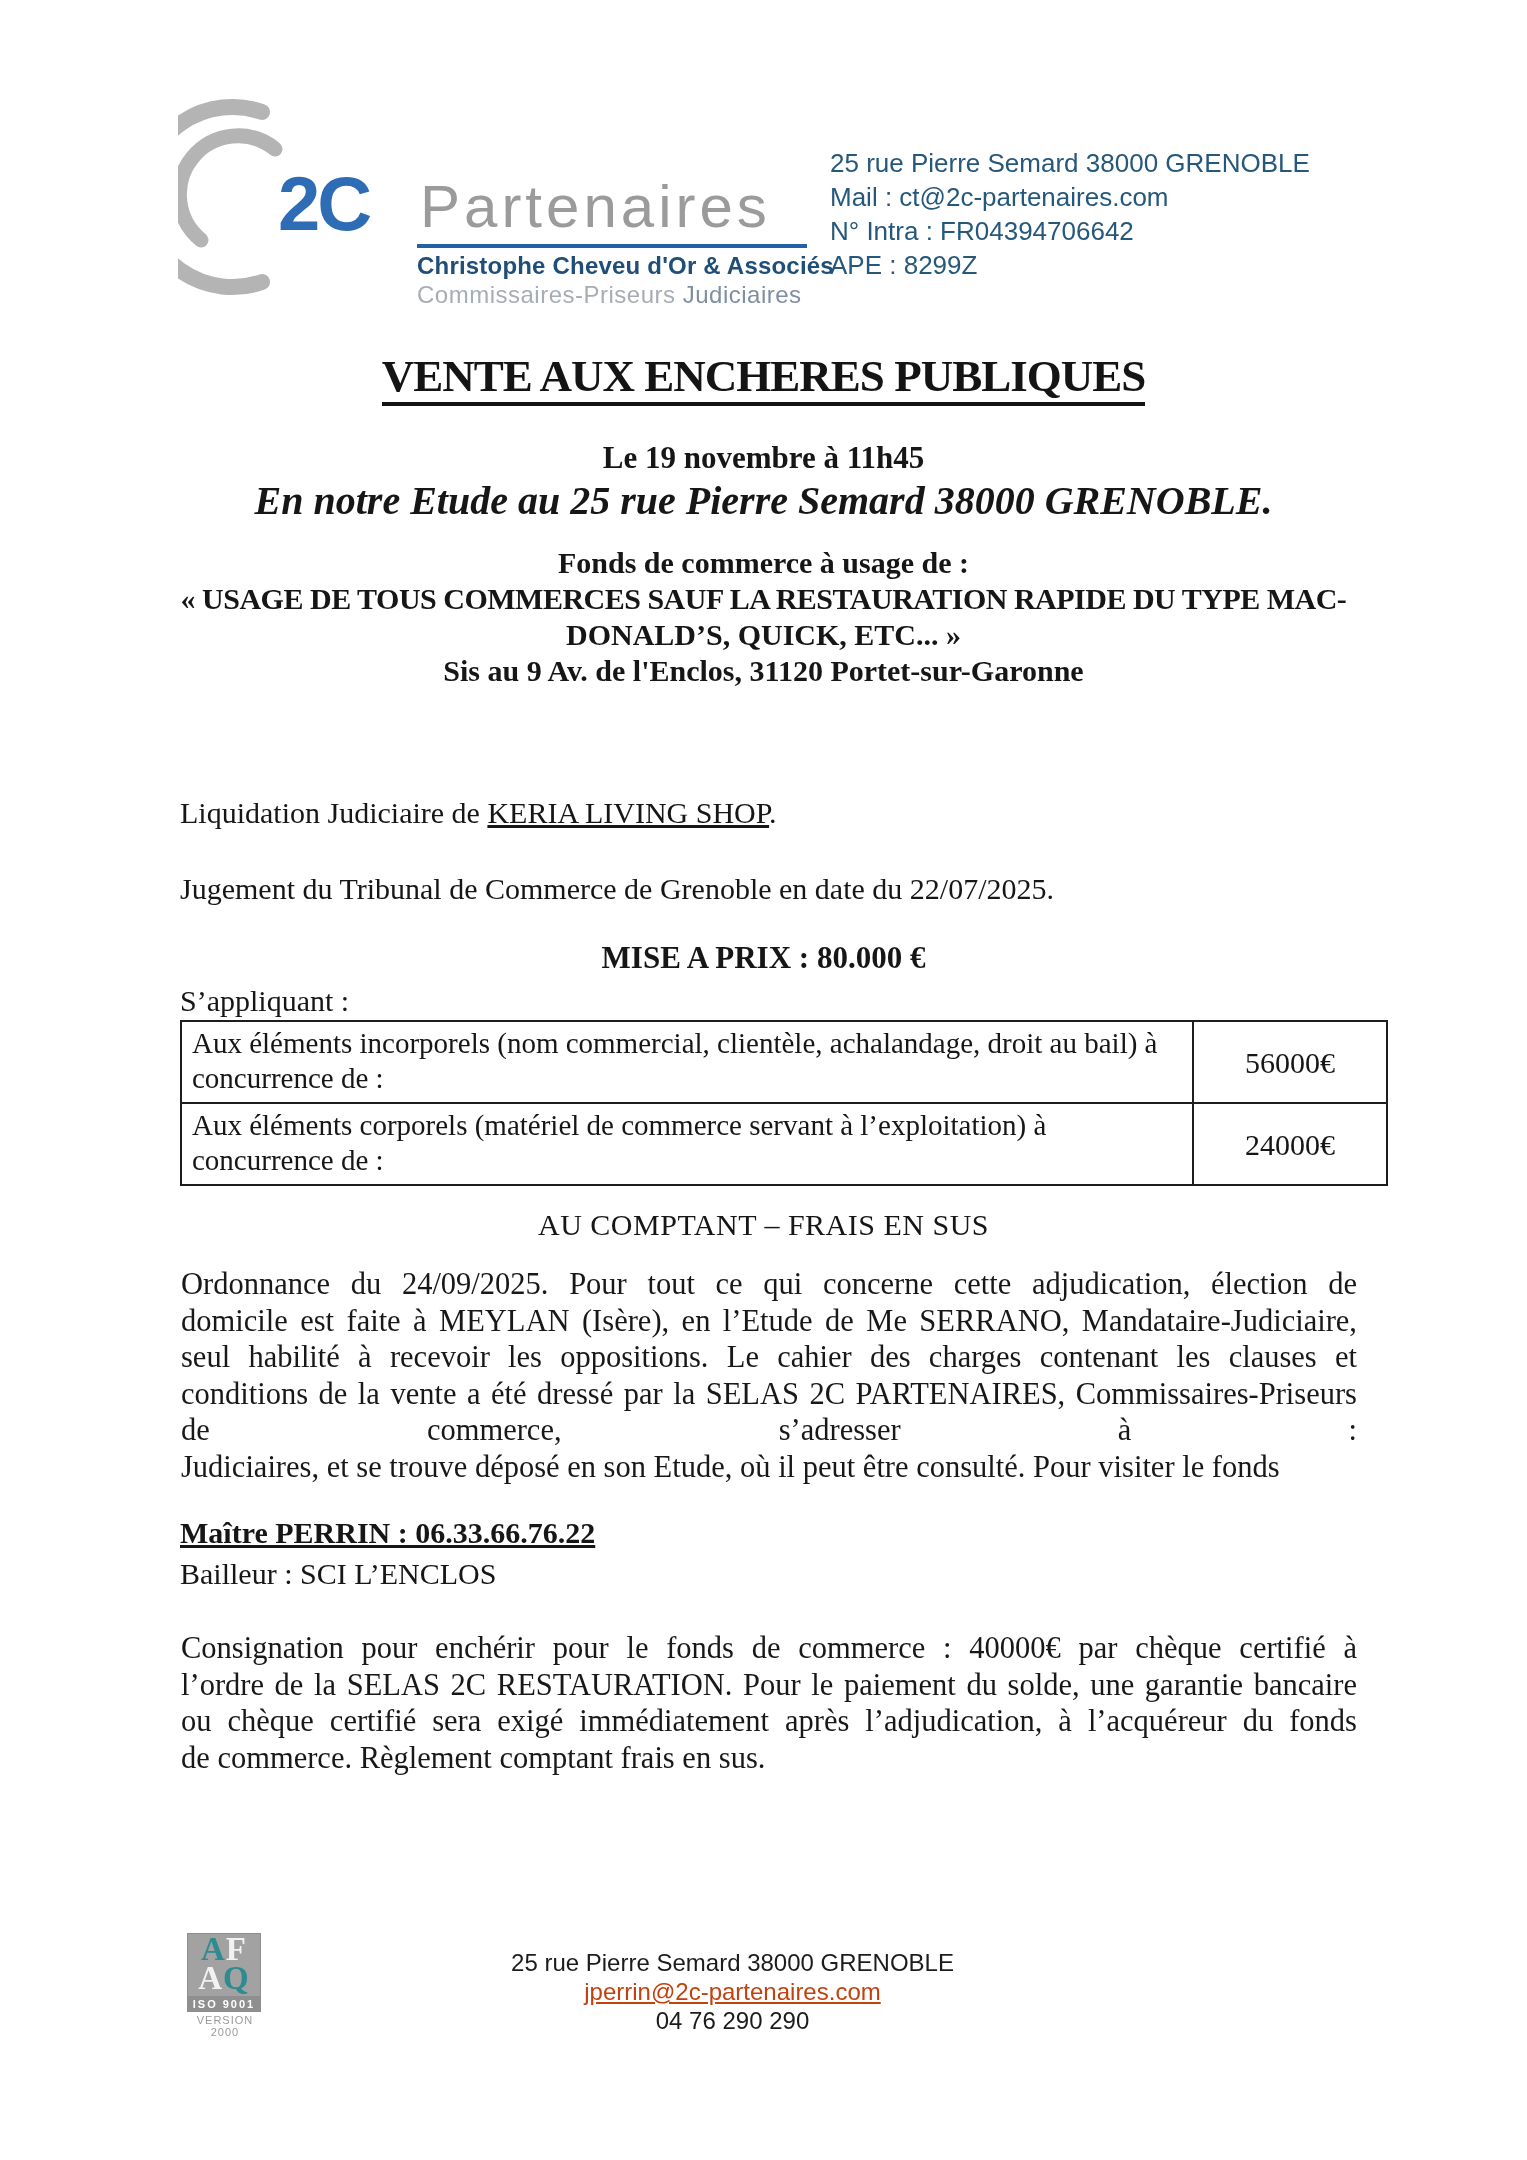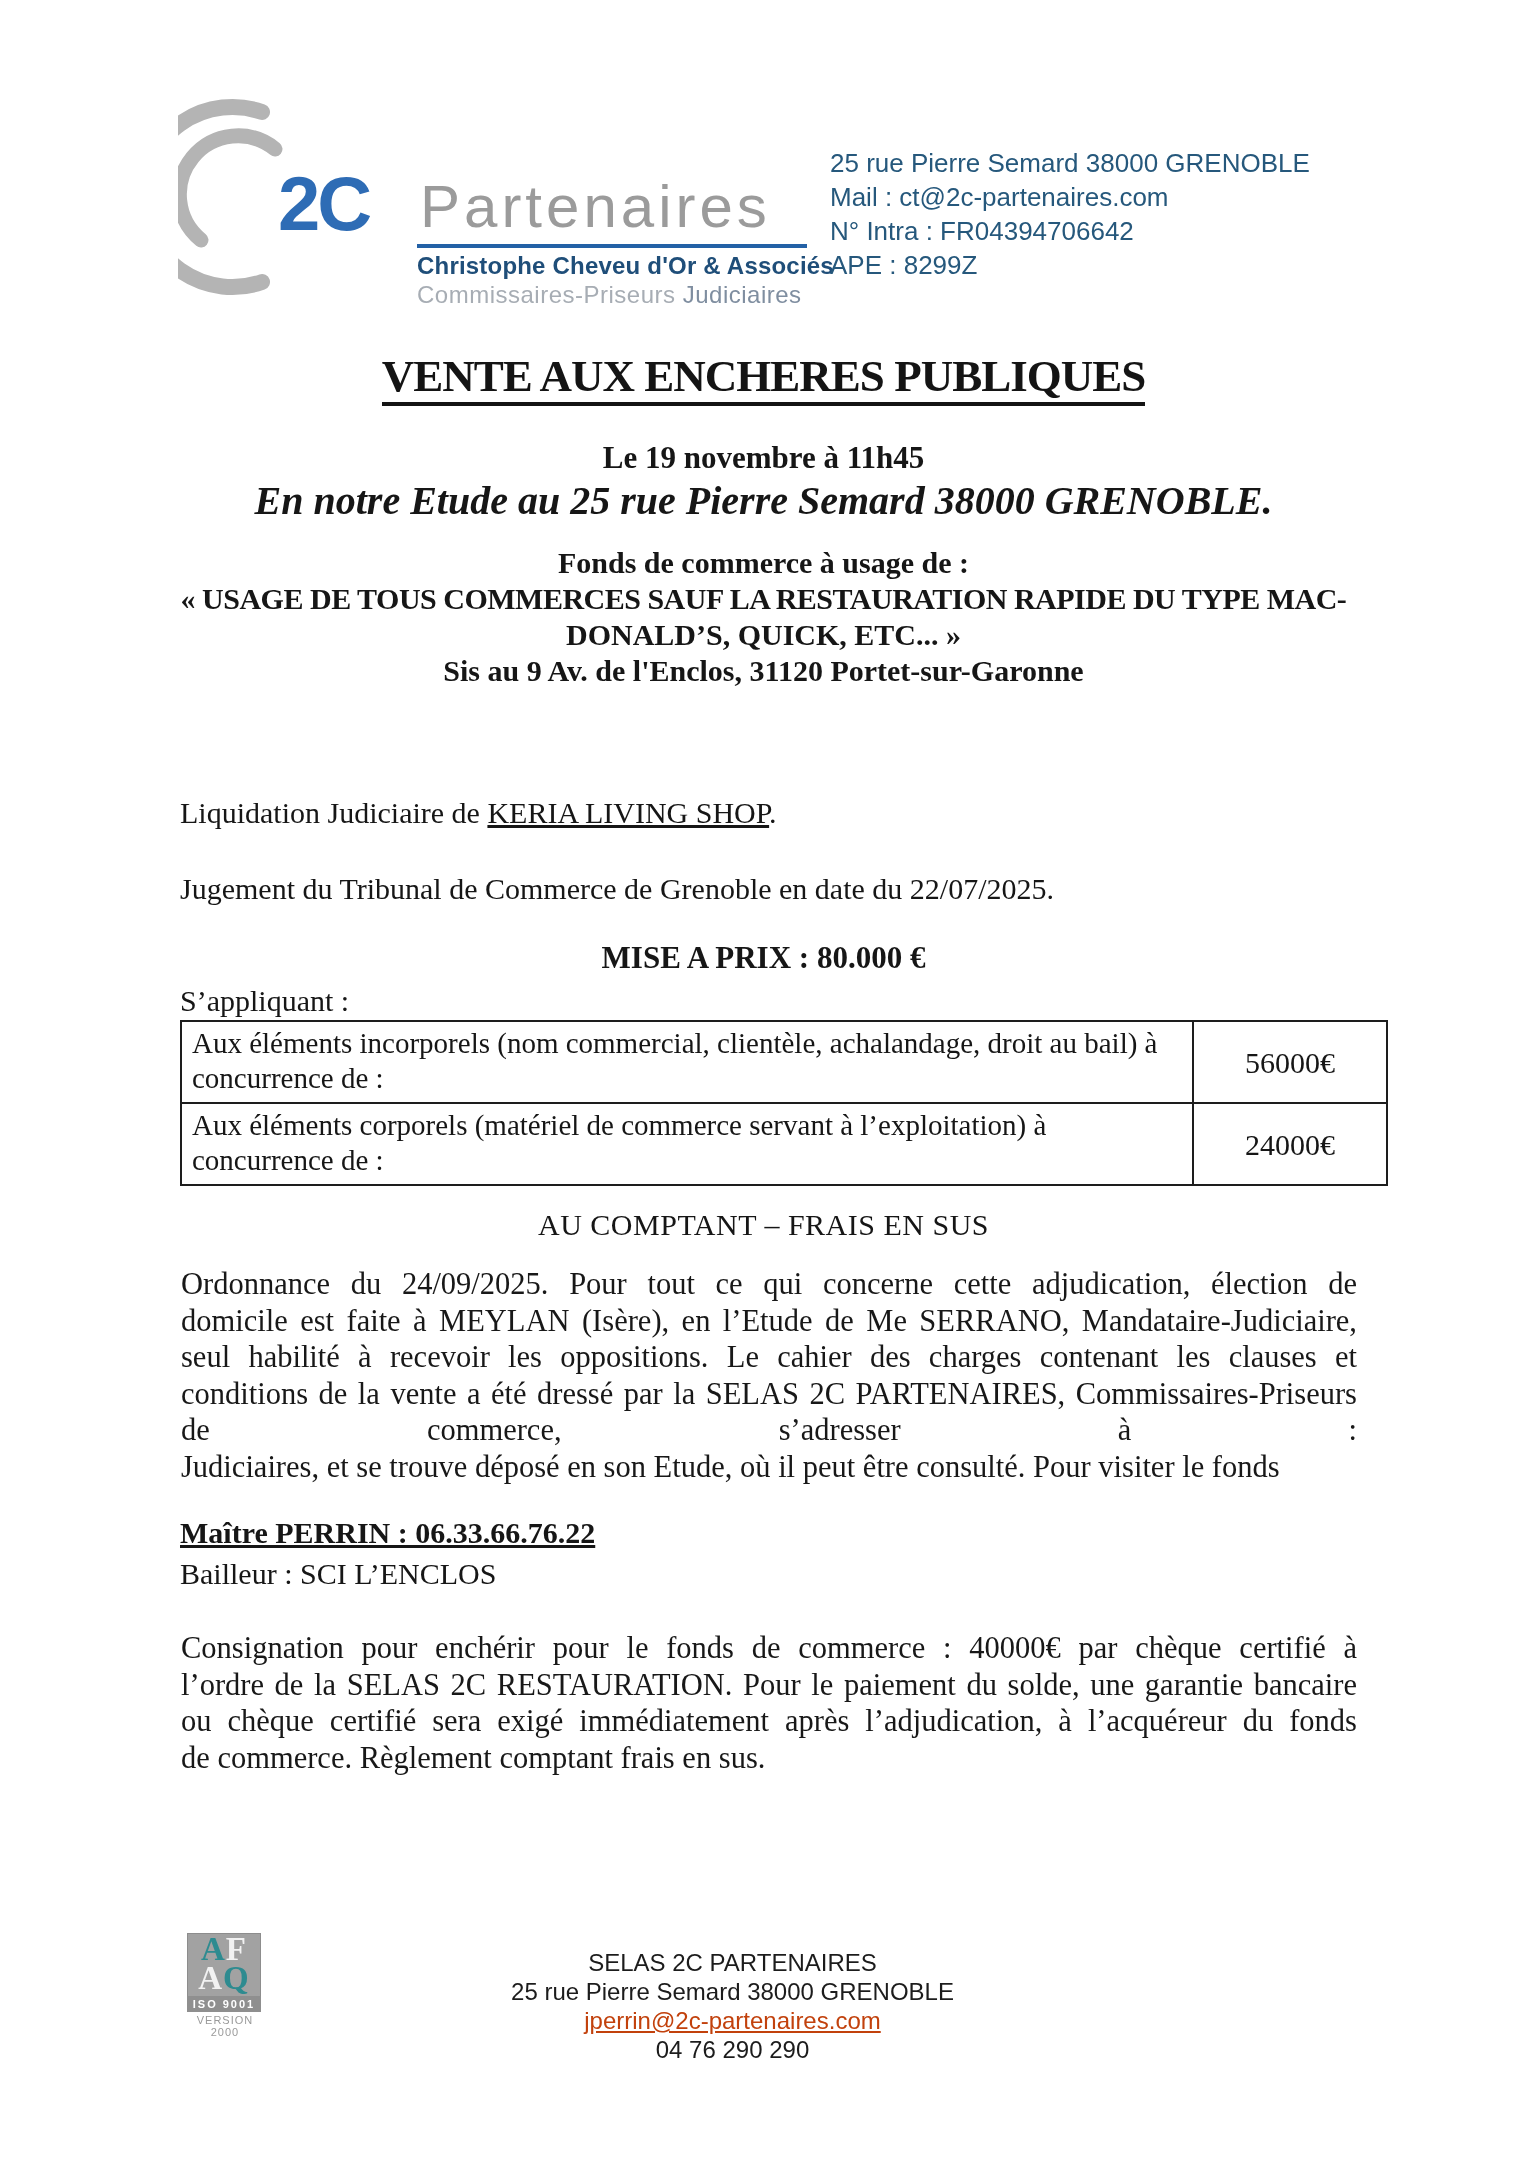--- a/index.html
+++ b/index.html
@@ -157,19 +157,18 @@
 <div class="abs afaq">
   <div class="afaq-box">
     <div class="afaq-row r1"><span class="teal">A</span><span class="white">F</span></div>
     <div class="afaq-row"><span class="white">A</span><span class="teal">Q</span></div>
     <div class="afaq-band">ISO 9001</div>
   </div>
   <div class="afaq-version">VERSION 2000</div>
 </div>
 
 <div class="abs footer">
-  <div>SELAS 2C PARTENAIRES</div>
   <div>25 rue Pierre Semard 38000 GRENOBLE</div>
   <div class="email">
     <a>jperrin@2c-partenaires.com</a>
   </div>
   <div>04 76 290 290</div>
 </div>
 
 </body></html>

